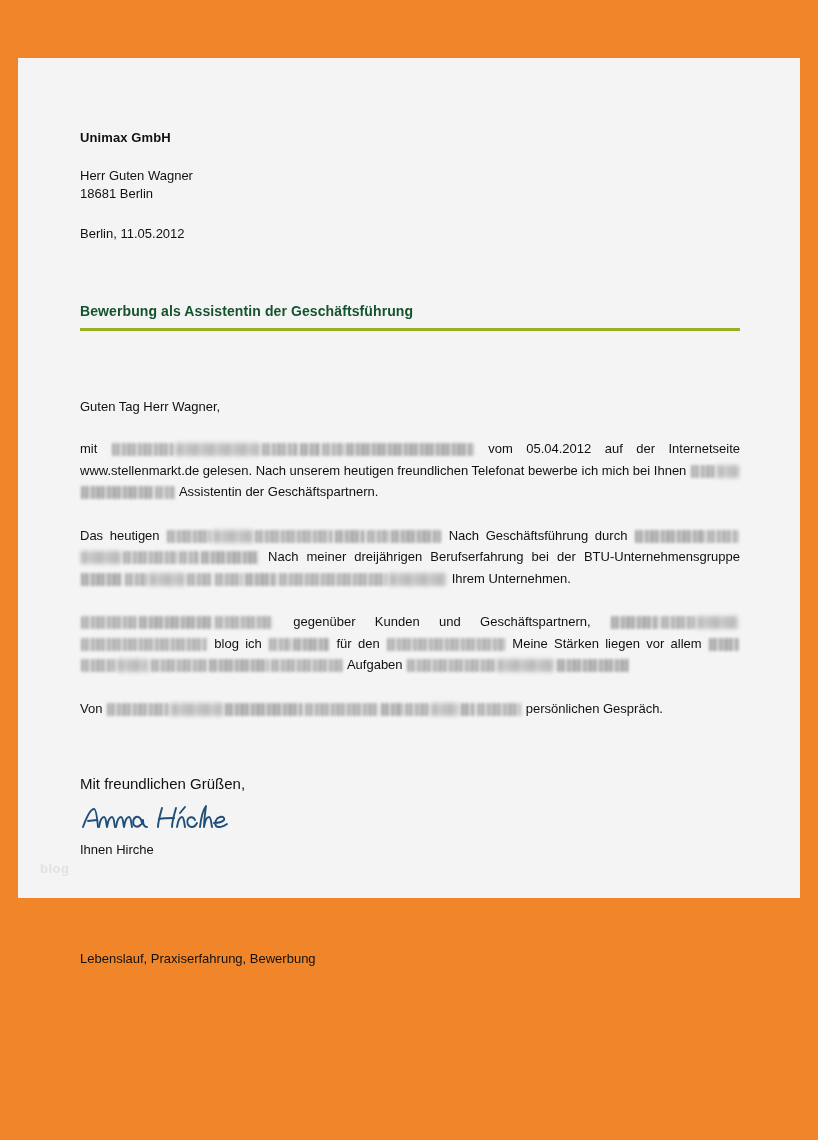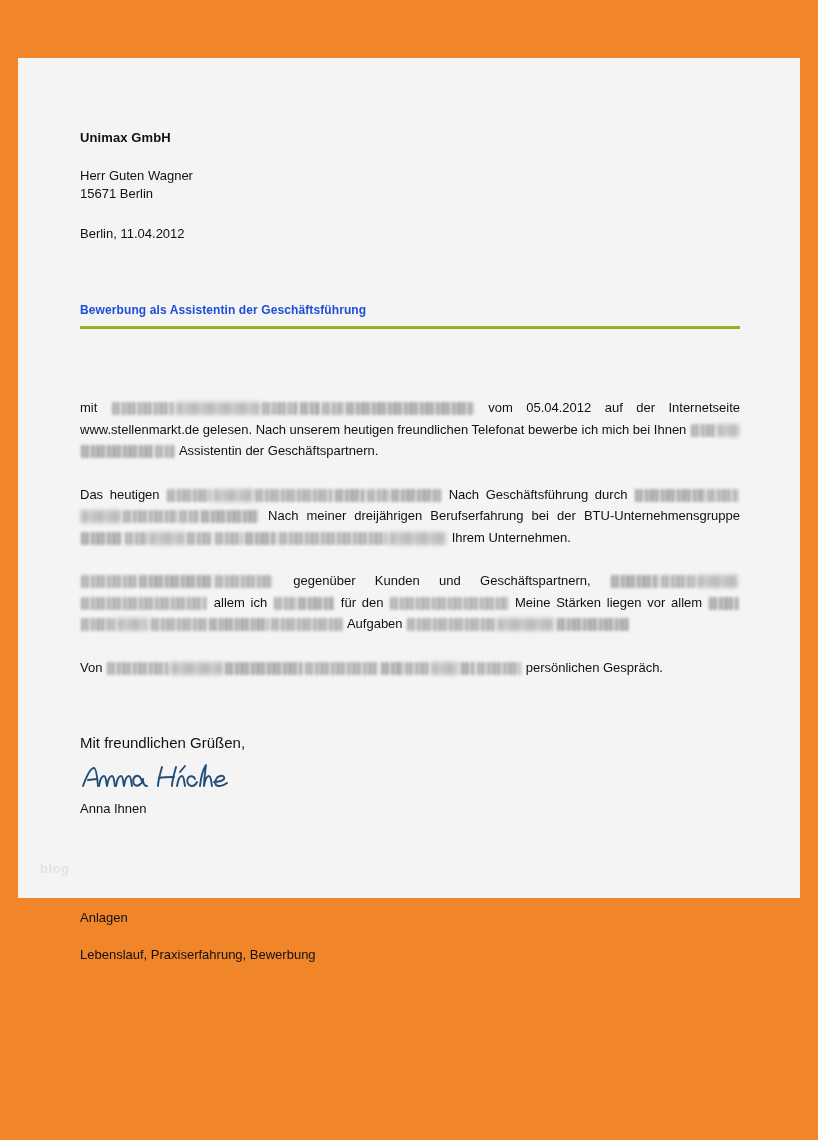--- a/index.html
+++ b/index.html
@@ -33,22 +33,22 @@
     font-size:13px;color:#111;line-height:17.5px;margin:0;
   }
   .recipient div{white-space:nowrap;}
   .place-date{
     font-size:13px;color:#111;margin:24px 0 0 0;
   }
 
   
   .subject-wrap{margin-top:62px;}
   .subject{
-    font-size:12px;font-weight:bold;
-    color:#1d4ed8;
+    font-size:14px;font-weight:bold;
+    color:#14532d;
     margin:0 0 9px 0;
     letter-spacing:.1px;
   }
   .rule{
     height:3px;background:#9aaf23;width:660px;
   }
 
   
   .body{margin-top:68px;}
   .salutation{font-size:13px;color:#111;margin:0 0 24px 0;}
@@ -107,32 +107,33 @@
 <body>
 
 <div id="page">
 
   <div class="sheet">
 
     <div class="company">Unimax GmbH</div>
 
     <div class="recipient">
       <div>Herr Guten Wagner</div>
-      <div>15671 Berlin</div>
-    </div>
-
-    <div class="place-date">Berlin, 11.04.2012</div>
+      <div>18681 Berlin</div>
+    </div>
+
+    <div class="place-date">Berlin, 11.05.2012</div>
 
     <div class="subject-wrap">
       <h1 class="subject">Bewerbung als Assistentin der Geschäftsführung</h1>
       <div class="rule"></div>
     </div>
 
     <div class="body">
 
+      <p class="salutation">Guten Tag Herr Wagner,</p>
 
       <p class="para">
         <span>mit</span>
         <span class="rd" style="width:62px"></span><span class="rd l" style="width:84px"></span><span class="rd" style="width:36px"></span><span class="rd d" style="width:20px"></span><span class="rd" style="width:22px"></span><span class="rd d" style="width:128px"></span>
         <span>vom  05.04.2012  auf  der Internetseite  www.stellenmarkt.de  gelesen.  Nach  unserem  heutigen  freundlichen Telefonat  bewerbe  ich  mich  bei  Ihnen</span>
         <span class="rd" style="width:24px"></span><span class="rd l" style="width:22px"></span><span class="rd d" style="width:72px"></span><span class="rd" style="width:20px"></span>
         <span>Assistentin  der Geschäftspartnern.</span>
       </p>
 
       <p class="para">
@@ -142,21 +143,21 @@
         <span class="rd d" style="width:70px"></span><span class="rd" style="width:32px"></span><span class="rd l" style="width:40px"></span><span class="rd" style="width:54px"></span><span class="rd" style="width:20px"></span><span class="rd d" style="width:58px"></span>
         <span>Nach  meiner  dreijährigen Berufserfahrung  bei  der  BTU-Unternehmensgruppe</span>
         <span class="rd d" style="width:42px"></span><span class="rd" style="width:22px"></span><span class="rd l" style="width:36px"></span><span class="rd" style="width:26px"></span><span class="rd" style="width:28px"></span><span class="rd d" style="width:32px"></span><span class="rd" style="width:108px"></span><span class="rd l" style="width:58px"></span>
         <span>Ihrem Unternehmen.</span>
       </p>
 
       <p class="para">
         <span class="rd" style="width:56px"></span><span class="rd d" style="width:74px"></span><span class="rd" style="width:58px"></span>
         <span>gegenüber  Kunden  und  Geschäftspartnern,</span>
         <span class="rd d" style="width:48px"></span><span class="rd" style="width:34px"></span><span class="rd l" style="width:42px"></span><span class="rd" style="width:126px"></span>
-        <span>allem  ich</span>
+        <span>blog  ich</span>
         <span class="rd" style="width:22px"></span><span class="rd d" style="width:36px"></span>
         <span>für  den</span>
         <span class="rd" style="width:118px"></span>
         <span>Meine Stärken  liegen  vor  allem</span>
         <span class="rd d" style="width:30px"></span><span class="rd" style="width:34px"></span><span class="rd l" style="width:32px"></span><span class="rd" style="width:56px"></span><span class="rd d" style="width:60px"></span><span class="rd" style="width:72px"></span>
         <span>Aufgaben</span>
         <span class="rd" style="width:88px"></span><span class="rd l" style="width:58px"></span><span class="rd d" style="width:72px"></span>
       </p>
 
       <p class="para last">
@@ -181,25 +182,24 @@
           <path d="M96 8 C94 15, 92 22, 92 27"></path>
           <path d="M79 19 C84 18, 89 18, 94 18"></path>
           <path d="M97 27 C98 21, 100 17, 102 17 C104 17, 104 22, 105 27"></path>
           <path d="M100 13 L105 7"></path>
           <path d="M115 20 C114 17, 110 16, 108 19 C106 22, 108 27, 112 27 C114 27, 116 25, 117 23"></path>
           <path d="M120 27 C121 18, 123 10, 126 6 C125 14, 124 21, 124 27 C125 21, 127 17, 129 17 C131 17, 131 22, 132 27"></path>
           <path d="M134 23 C138 23, 142 22, 144 20 C145 18, 143 16, 140 17 C136 18, 134 23, 136 26 C138 28, 143 27, 147 24"></path>
         </svg>
       </div>
 
-      <p class="signer">Anna Ihnen</p>
+      <p class="signer">Ihnen Hirche</p>
     </div>
 
     <div class="attachments">
-      <p class="att-title">Anlagen</p>
       <p class="att-list">Lebenslauf, Praxiserfahrung, Bewerbung</p>
     </div>
 
   </div>
 
   <div class="watermark">blog</div>
 
 </div>
 
 </body></html>

